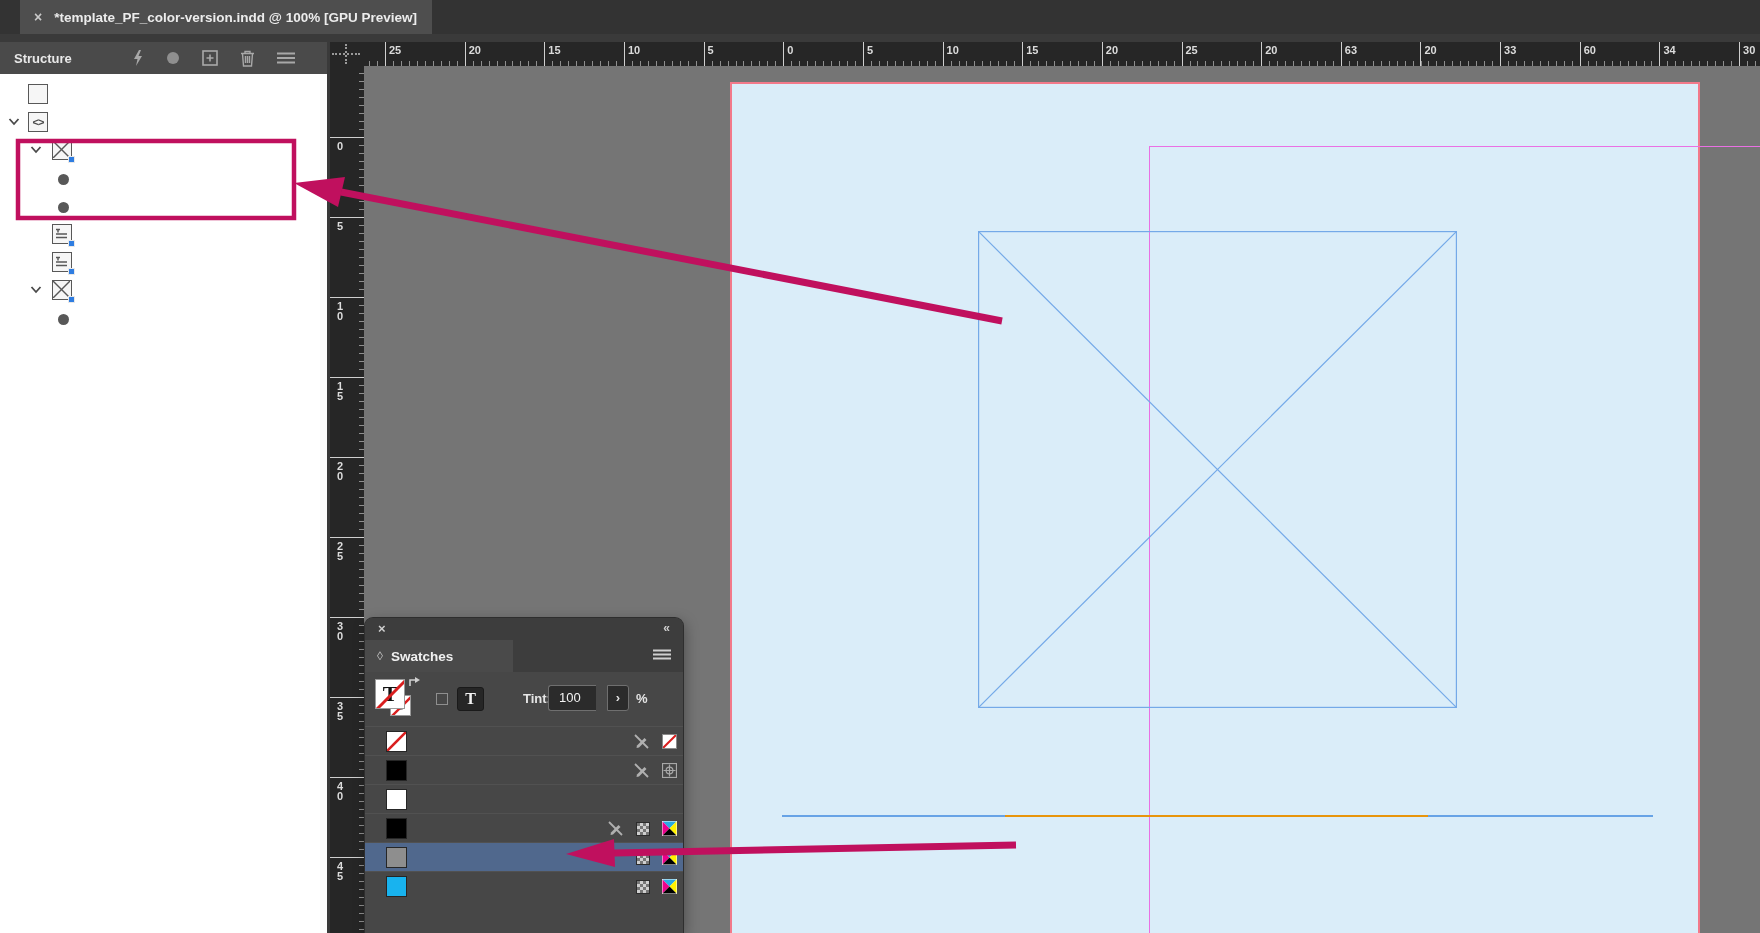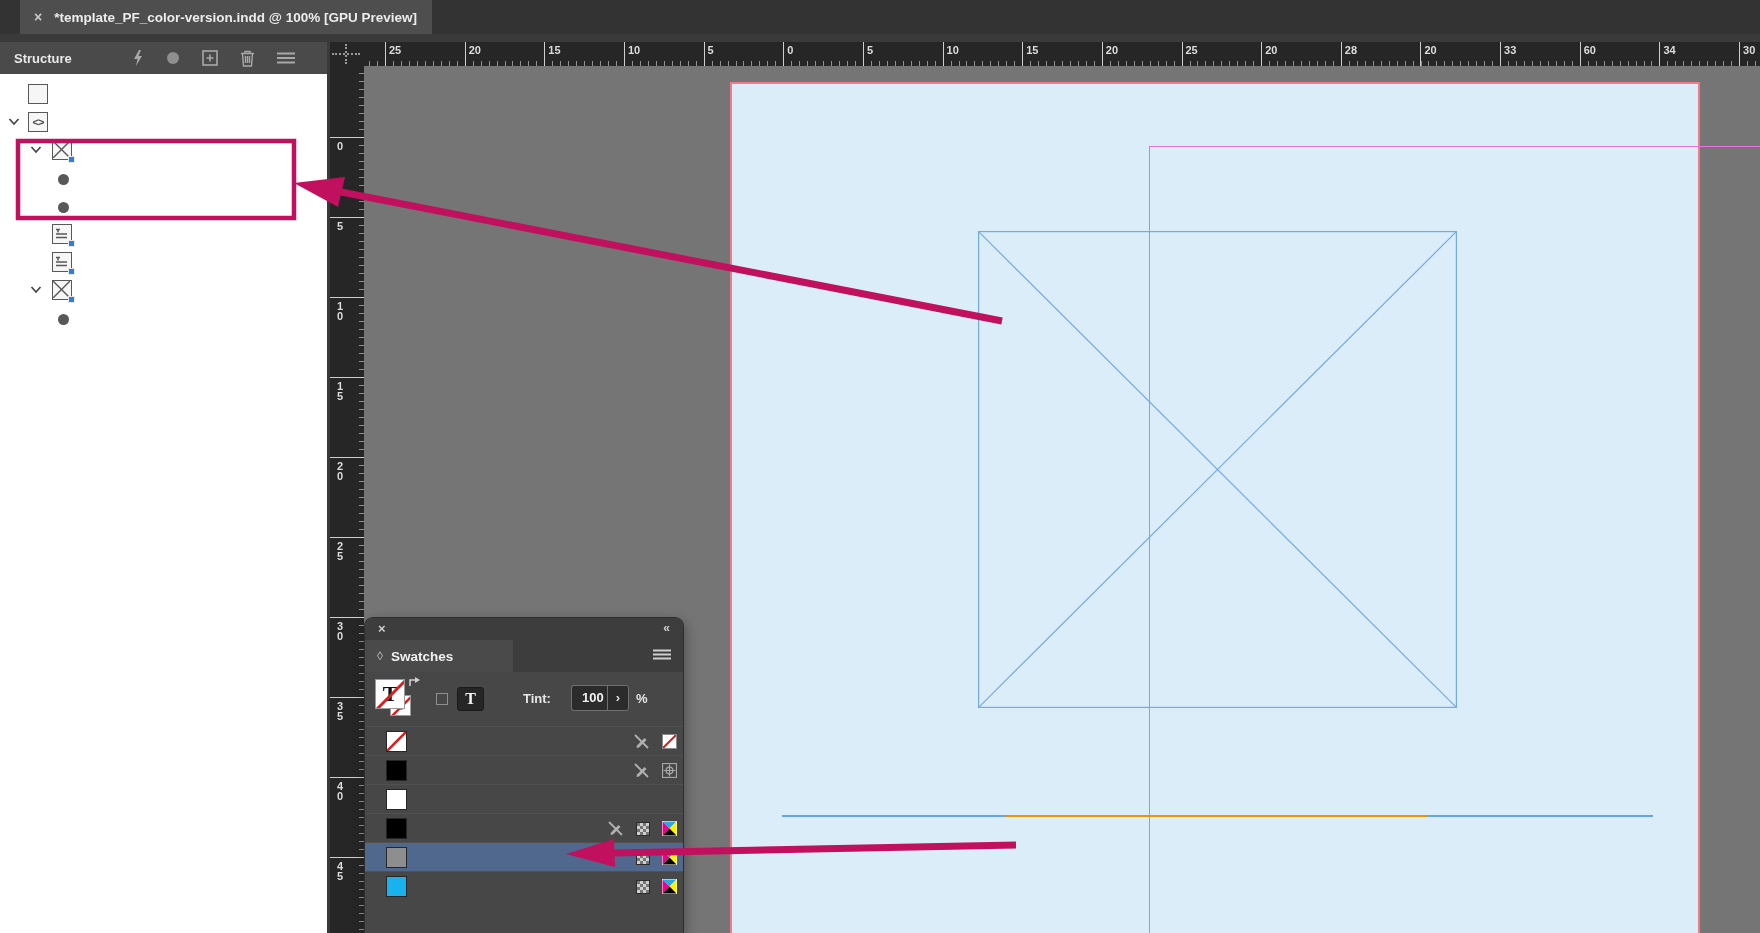--- a/index.html
+++ b/index.html
@@ -79,23 +79,23 @@
      font-family:"Liberation Serif", serif; font-weight:bold; }
   .proxy-main { left:0; top:0; width:30px; height:30px; font-size:22px; color:#111; z-index:2; }
   .proxy-back { left:15px; top:16px; width:21px; height:21px; font-size:14px; color:#8a8a8a; z-index:1; }
   .proxy-diag { position:absolute; inset:0; z-index:3; pointer-events:none; }
   #swap-arrow { position:absolute; left:33px; top:-3px; z-index:4; }
   #fmt-container-btn { position:absolute; left:71px; top:21px; width:12px; height:12px; border:1.5px solid #8f8f8f; background:#474747; }
   #fmt-text-btn { position:absolute; left:92px; top:15px; width:27px; height:24px; background:#262626;
      border:1px solid #1a1a1a; border-radius:3px; color:#f2f2f2; text-align:center;
      font-family:"Liberation Serif", serif; font-weight:bold; font-size:16px; line-height:22px; }
   #tint-label { position:absolute; left:158px; top:19px; color:#e6e6e6; font-size:13px; font-weight:600; }
-  #tint-input { position:absolute; left:206px; top:13px; width:48px; height:26px; background:#2b2b2b;
+  #tint-input { position:absolute; left:183px; top:13px; width:48px; height:26px; background:#2b2b2b;
      border:1px solid #6f6f6f; border-right:none; border-radius:3px 0 0 3px; color:#f2f2f2;
-     font-size:13px; font-weight:700; padding:4px 0 0 10px; }
+     font-size:13px; font-weight:400; padding:4px 0 0 10px; }
   #tint-stepper { position:absolute; left:242px; top:13px; width:22px; height:26px; background:#2b2b2b;
      border:1px solid #6f6f6f; border-radius:0 3px 3px 0; color:#e0e0e0; font-size:13px; font-weight:bold;
      text-align:center; padding-top:4px; }
   #tint-unit { position:absolute; left:271px; top:19px; color:#e6e6e6; font-size:13px; font-weight:600; }
   #sw-list { position:absolute; left:0; top:108px; width:100%; }
   .sw-row { position:relative; height:29px; border-top:1px solid #515151; background:#474747; }
   .sw-row.selected { background:#50688d; }
   .sw-chip { position:absolute; left:21px; top:4px; width:21px; height:21px; border:1px solid #262626; }
   .sw-name { position:absolute; left:51px; top:7px; color:#efefef; font-size:13px; font-weight:600; white-space:nowrap; }
   .row-icons { position:absolute; right:4px; top:0; height:29px; display:flex; align-items:center; gap:12px; padding-right:2px; }
@@ -401,21 +401,21 @@
     <div class="rnum" style="left: 616.55px; top: 2px;">10</div>
     <div class="tickv" style="left: 692.2px; top: 0px; height: 24px; background: rgb(207, 207, 207);"></div>
     <div class="rnum" style="left: 696.2px; top: 2px;">15</div>
     <div class="tickv" style="left: 771.85px; top: 0px; height: 24px; background: rgb(207, 207, 207);"></div>
     <div class="rnum" style="left: 775.85px; top: 2px;">20</div>
     <div class="tickv" style="left: 851.5px; top: 0px; height: 24px; background: rgb(207, 207, 207);"></div>
     <div class="rnum" style="left: 855.5px; top: 2px;">25</div>
     <div class="tickv" style="left: 931.15px; top: 0px; height: 24px; background: rgb(207, 207, 207);"></div>
     <div class="rnum" style="left: 935.15px; top: 2px;">20</div>
     <div class="tickv" style="left: 1010.8px; top: 0px; height: 24px; background: rgb(207, 207, 207);"></div>
-    <div class="rnum" style="left: 1014.8px; top: 2px;">28</div>
+    <div class="rnum" style="left: 1014.8px; top: 2px;">63</div>
     <div class="tickv" style="left: 1090.45px; top: 0px; height: 24px; background: rgb(207, 207, 207);"></div>
     <div class="rnum" style="left: 1094.45px; top: 2px;">20</div>
     <div class="tickv" style="left: 1170.1px; top: 0px; height: 24px; background: rgb(207, 207, 207);"></div>
     <div class="rnum" style="left: 1174.1px; top: 2px;">33</div>
     <div class="tickv" style="left: 1249.75px; top: 0px; height: 24px; background: rgb(207, 207, 207);"></div>
     <div class="rnum" style="left: 1253.75px; top: 2px;">60</div>
     <div class="tickv" style="left: 1329.4px; top: 0px; height: 24px; background: rgb(207, 207, 207);"></div>
     <div class="rnum" style="left: 1333.4px; top: 2px;">34</div>
     <div class="tickv" style="left: 1409.05px; top: 0px; height: 24px; background: rgb(207, 207, 207);"></div>
     <div class="rnum" style="left: 1413.05px; top: 2px;">30</div>

